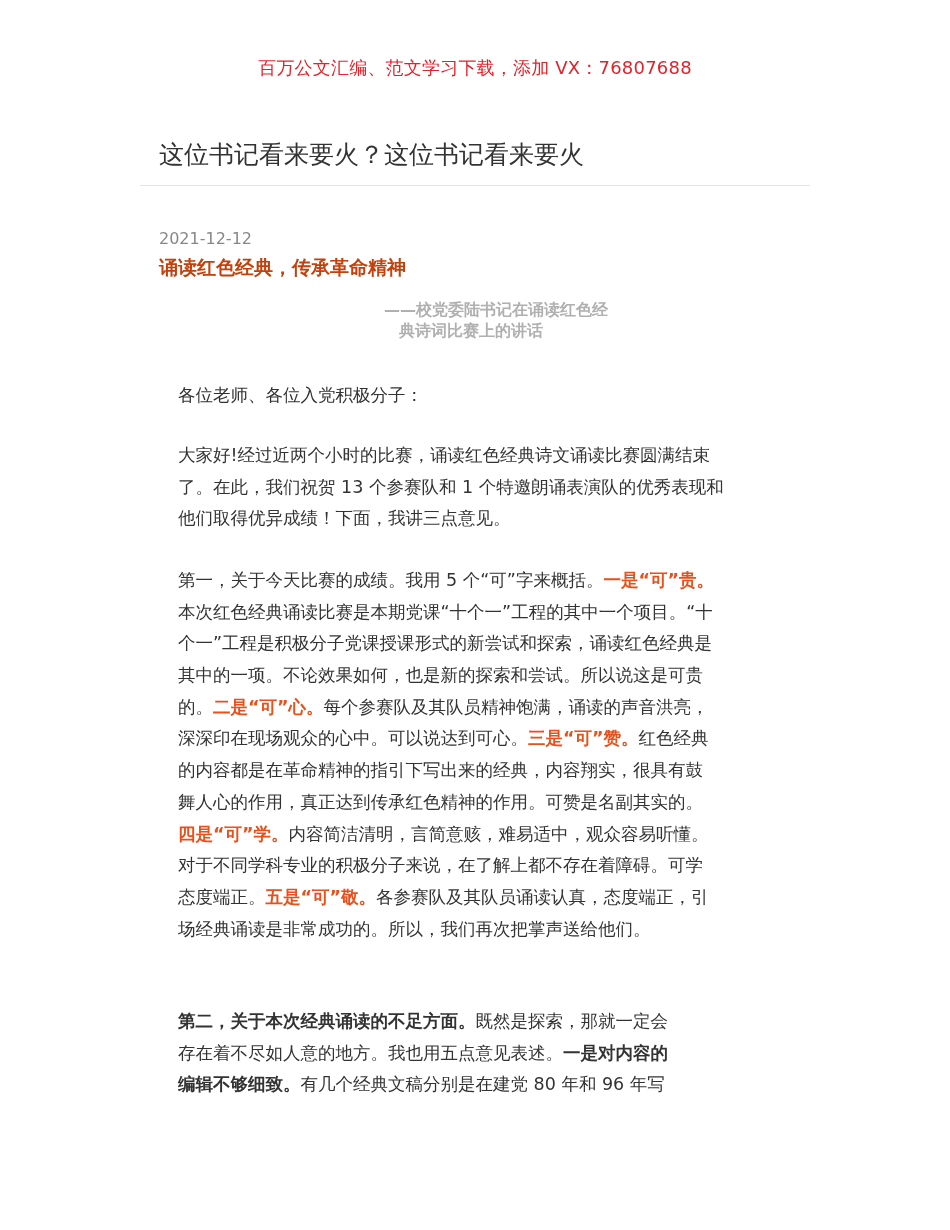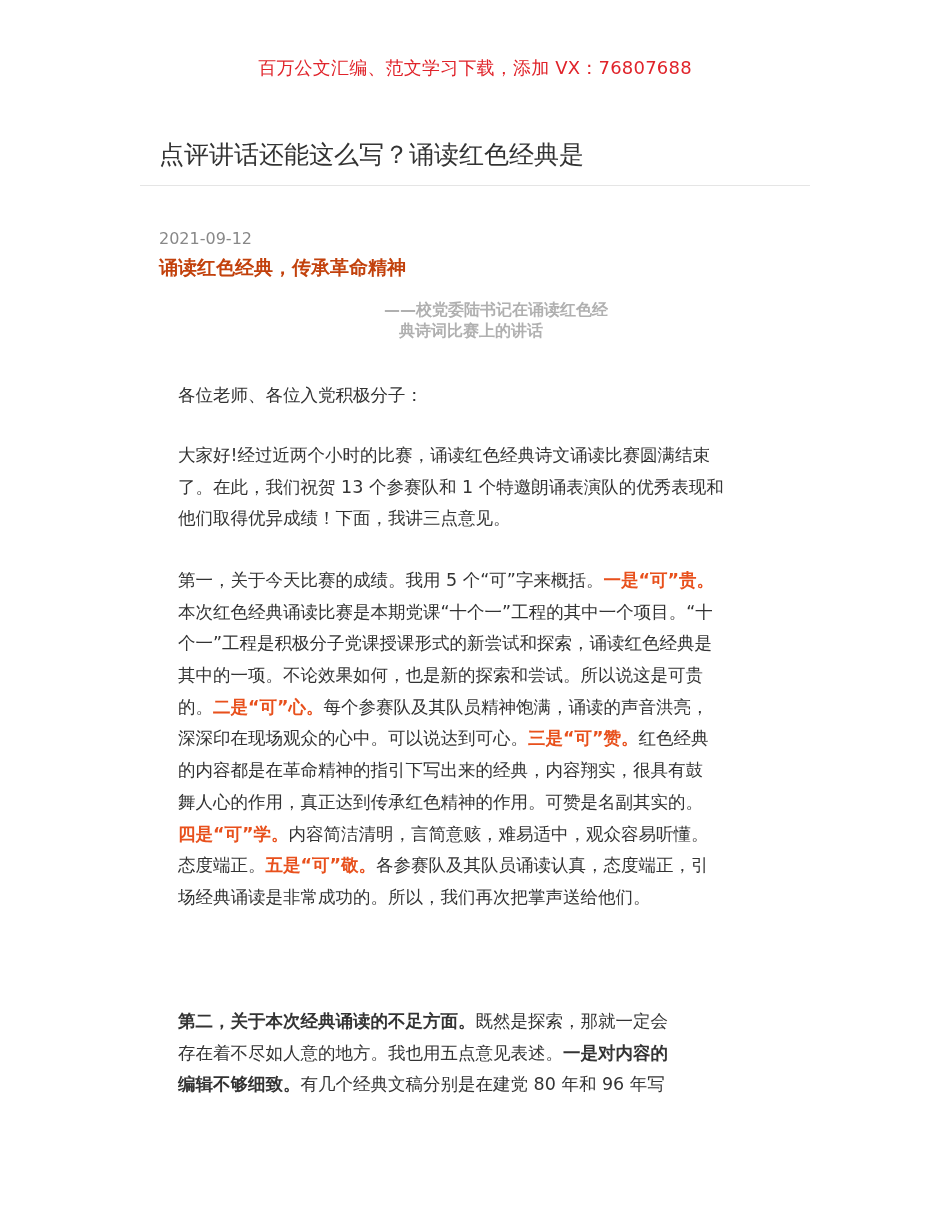--- a/index.html
+++ b/index.html
@@ -18,24 +18,24 @@
   .body { position: absolute; left: 178px; width: 600px; font-size: 17.5px; color: #333333; }
   .line { height: 31.7px; line-height: 31.7px; white-space: nowrap; }
   .hl { color: #e8501c; font-weight: bold; }
   .bd { font-weight: bold; color: #333333; }
 </style>
 </head>
 <body>
 
 <div class="banner">百万公文汇编、范文学习下载，添加 VX：76807688</div>
 
-<div class="title">点评讲话还能这么写？诵读红色经典是</div>
+<div class="title">这位书记看来要火？这位书记看来要火</div>
 <div class="rule"></div>
 
-<div class="date">2021-09-12</div>
+<div class="date">2021-12-12</div>
 <div class="heading">诵读红色经典，传承革命精神</div>
 <div class="subtitle sub1">——校党委陆书记在诵读红色经</div>
 <div class="subtitle sub2">典诗词比赛上的讲话</div>
 
 <div class="body" style="top:380px;">
   <div class="line">各位老师、各位入党积极分子：</div>
 </div>
 
 <div class="body" style="top:440px;">
     <div class="line"><span>大家好!经过近两个小时的比赛，诵读红色经典诗文诵读比赛圆满结束</span></div>
@@ -45,20 +45,21 @@
 <div class="body" style="top:565px;">
     <div class="line"><span>第一，关于今天比赛的成绩。我用 5 个“可”字来概括。</span><span class="hl">一是“可”贵。</span></div>
     <div class="line"><span>本次红色经典诵读比赛是本期党课“十个一”工程的其中一个项目。“十</span></div>
     <div class="line"><span>个一”工程是积极分子党课授课形式的新尝试和探索，诵读红色经典是</span></div>
     <div class="line"><span>其中的一项。不论效果如何，也是新的探索和尝试。所以说这是可贵</span></div>
     <div class="line"><span>的。</span><span class="hl">二是“可”心。</span><span>每个参赛队及其队员精神饱满，诵读的声音洪亮，</span></div>
     <div class="line"><span>深深印在现场观众的心中。可以说达到可心。</span><span class="hl">三是“可”赞。</span><span>红色经典</span></div>
     <div class="line"><span>的内容都是在革命精神的指引下写出来的经典，内容翔实，很具有鼓</span></div>
     <div class="line"><span>舞人心的作用，真正达到传承红色精神的作用。可赞是名副其实的。</span></div>
     <div class="line"><span class="hl">四是“可”学。</span><span>内容简洁清明，言简意赅，难易适中，观众容易听懂。</span></div>
+    <div class="line"><span>对于不同学科专业的积极分子来说，在了解上都不存在着障碍。可学</span></div>
     <div class="line"><span>态度端正。</span><span class="hl">五是“可”敬。</span><span>各参赛队及其队员诵读认真，态度端正，引</span></div>
     <div class="line"><span>场经典诵读是非常成功的。所以，我们再次把掌声送给他们。</span></div>
   </div>
 <div class="body" style="top:1006px;">
     <div class="line"><span class="bd">第二，关于本次经典诵读的不足方面。</span><span>既然是探索，那就一定会</span></div>
     <div class="line"><span>存在着不尽如人意的地方。我也用五点意见表述。</span><span class="bd">一是对内容的</span></div>
     <div class="line"><span class="bd">编辑不够细致。</span><span>有几个经典文稿分别是在建党 80 年和 96 年写</span></div>
   </div>
 
 </body></html>

